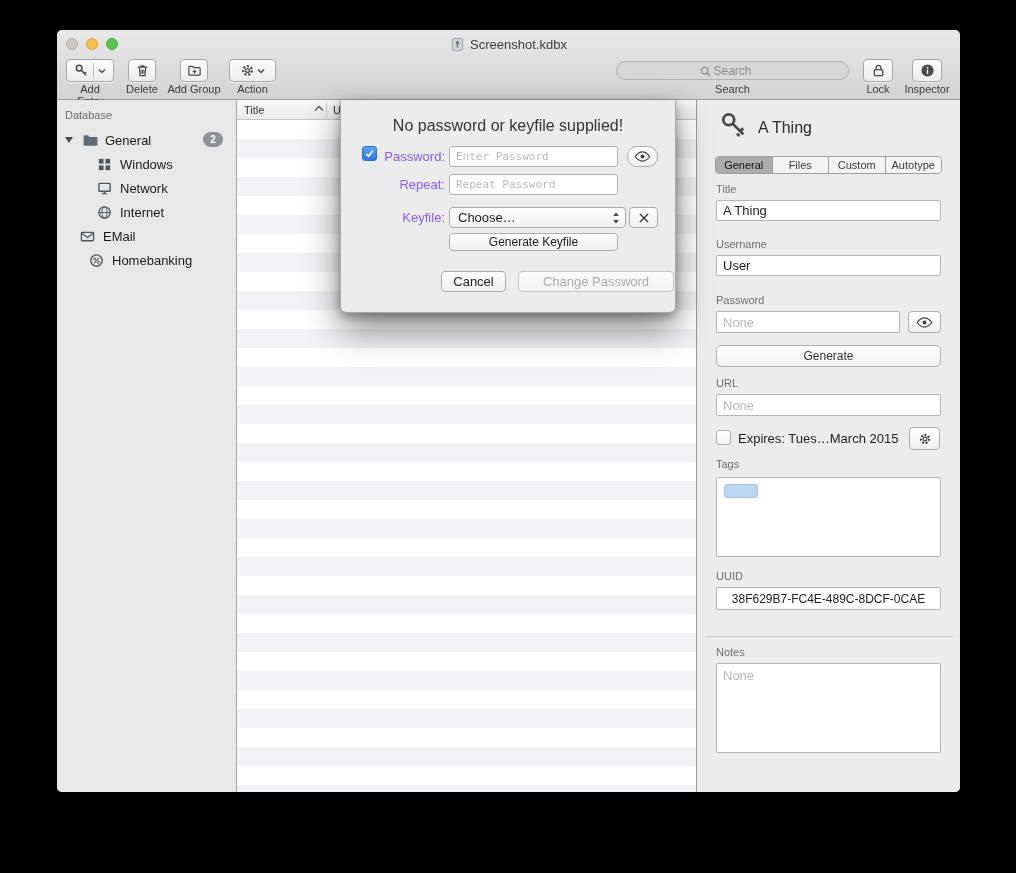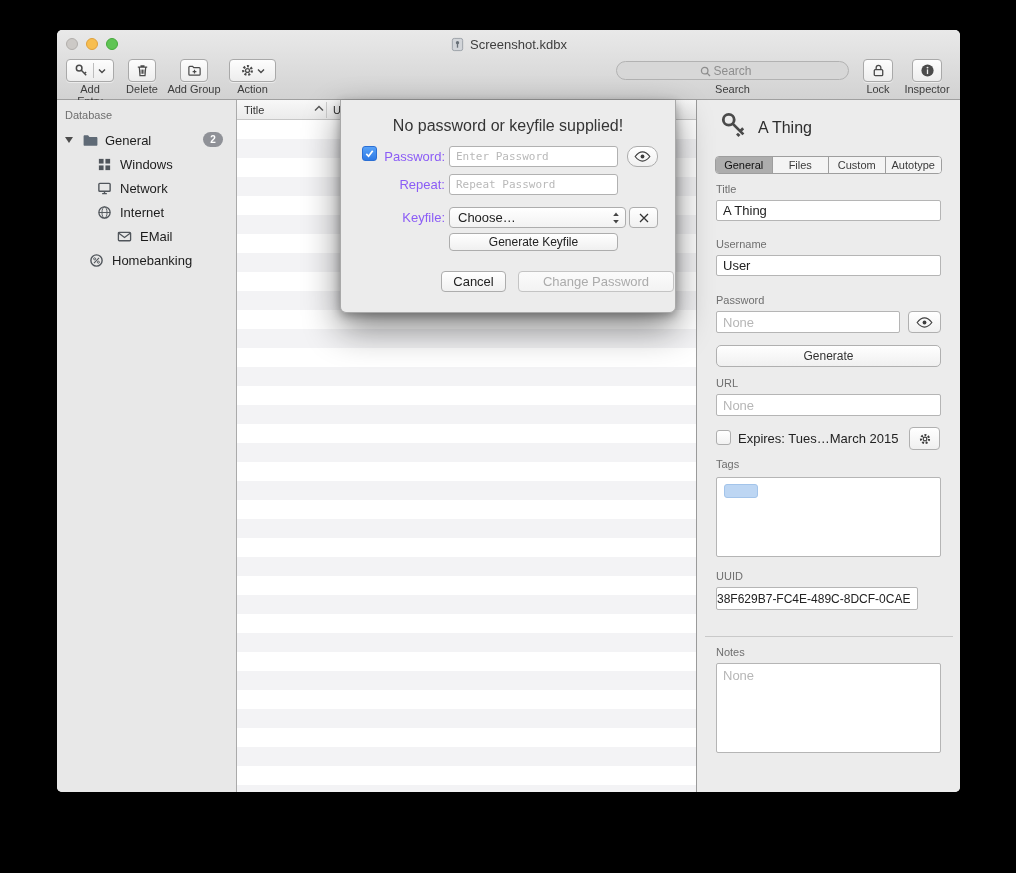--- a/index.html
+++ b/index.html
@@ -209,21 +209,21 @@
         <span>
             <svg width="15" height="15" viewBox="0 0 16 16">
               <circle cx="8" cy="8" r="6" fill="none" stroke="#50555b" stroke-width="1.4"></circle>
               <ellipse cx="8" cy="8" rx="2.7" ry="6" fill="none" stroke="#50555b" stroke-width="1"></ellipse>
               <path d="M2 8h12" stroke="#50555b" stroke-width="1"></path>
             </svg>
           </span>
         <span class="sb-label" style="margin-left:8px;">Internet</span>
       </div>
 
-      <div class="sb-row" style="top:124px;padding-left:60px;">
+      <div class="sb-row" style="top:124px;padding-left:23px;">
         <span>
             <svg width="15" height="15" viewBox="0 0 16 16">
               <rect x="1.5" y="3.5" width="13" height="9" rx="1" fill="none" stroke="#50555b" stroke-width="1.4"></rect>
               <path d="M2 4.5L8 9l6-4.5" fill="none" stroke="#50555b" stroke-width="1.4"></path>
             </svg>
           </span>
         <span class="sb-label" style="margin-left:8px;">EMail</span>
       </div>
 
       <div class="sb-row" style="top:148px;padding-left:32px;">
@@ -301,21 +301,21 @@
             </svg>
           </span>
       </button>
 
       <span class="ilbl" style="left:19px;top:358px;">Tags</span>
       <div class="tagsbox">
         <span class="tagchip"></span>
       </div>
 
       <span class="ilbl" style="left:19px;top:470px;">UUID</span>
-      <input class="ifield" style="left: 19px; top: 487px; width: 202px; height: 23px; font-size: 12px; padding: 0px 0;" value="38F629B7-FC4E-489C-8DCF-0CAE">
+      <input class="ifield" style="left: 19px; top: 487px; width: 225px; height: 23px; font-size: 12px; padding: 0px 0; text-align: center;" value="38F629B7-FC4E-489C-8DCF-0CAE">
 
       <div class="hsep"></div>
 
       <span class="ilbl" style="left:19px;top:546px;">Notes</span>
       <textarea class="ifield" style="left: 19px; top: 563px; width: 225px; height: 90px; resize: none; padding: 4px 6px;" placeholder="None"></textarea>
     </div>
 
     <div class="sheet">
       <div class="dmsg">No password or keyfile supplied!</div>
 

